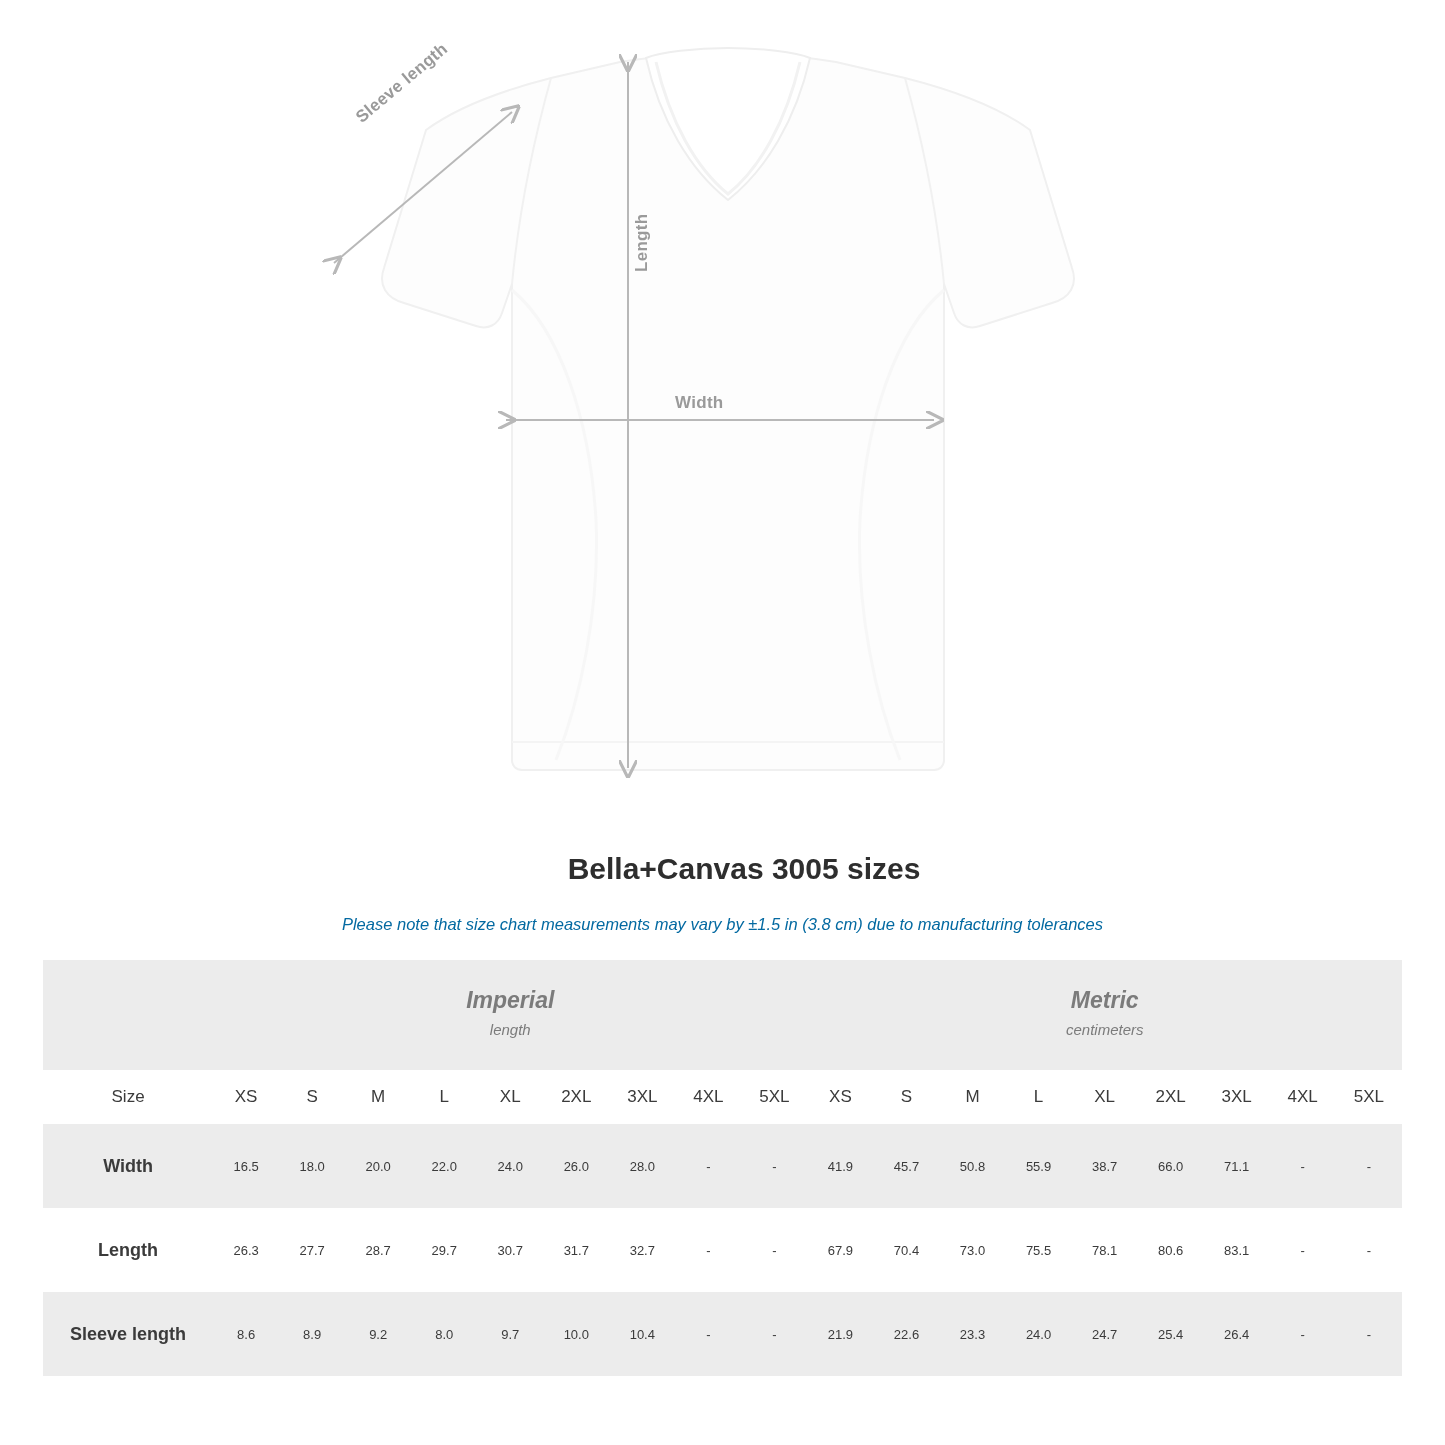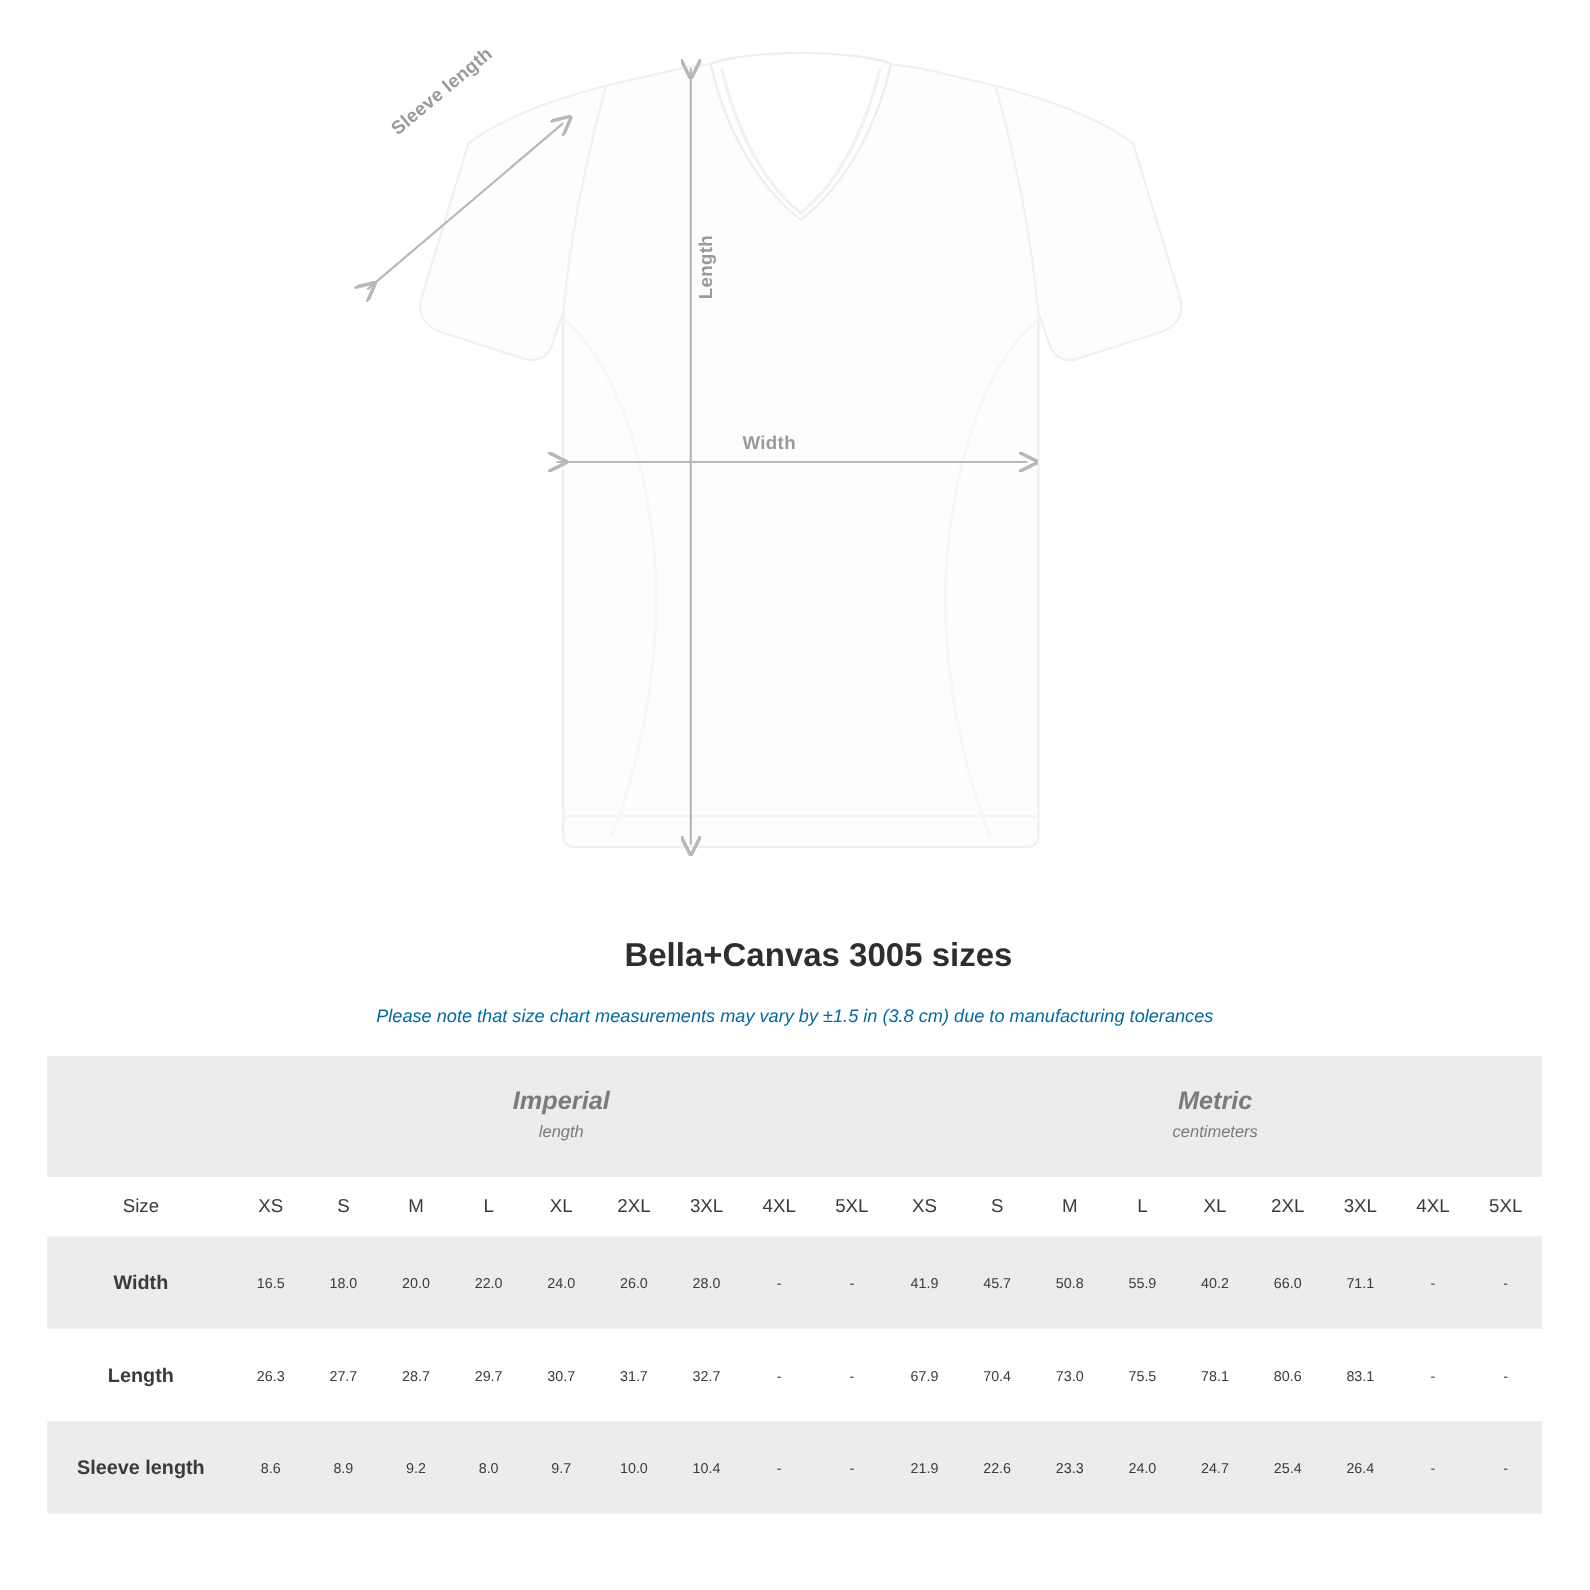--- a/index.html
+++ b/index.html
@@ -262,21 +262,21 @@
         <td>22.0</td>
         <td>24.0</td>
         <td>26.0</td>
         <td>28.0</td>
         <td>-</td>
         <td>-</td>
         <td>41.9</td>
         <td>45.7</td>
         <td>50.8</td>
         <td>55.9</td>
-        <td>40.2</td>
+        <td>38.7</td>
         <td>66.0</td>
         <td>71.1</td>
         <td>-</td>
         <td>-</td>
       </tr>
 
       <tr class="data-row plain">
         <td class="rowlabel">Length</td>
         <td>26.3</td>
         <td>27.7</td>

